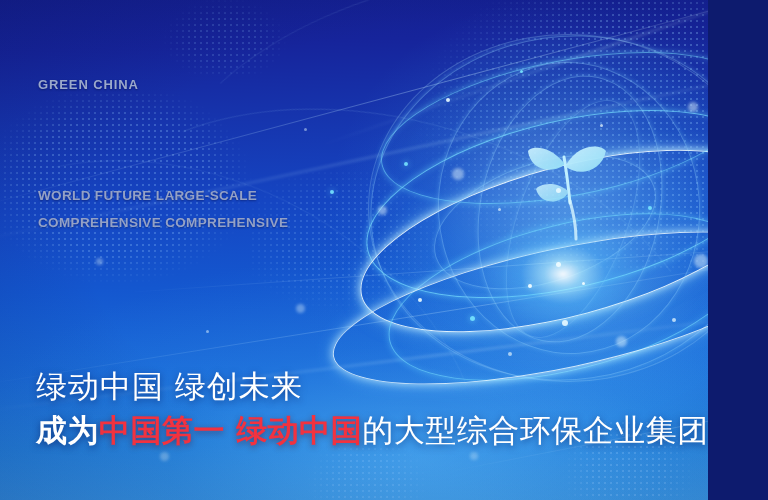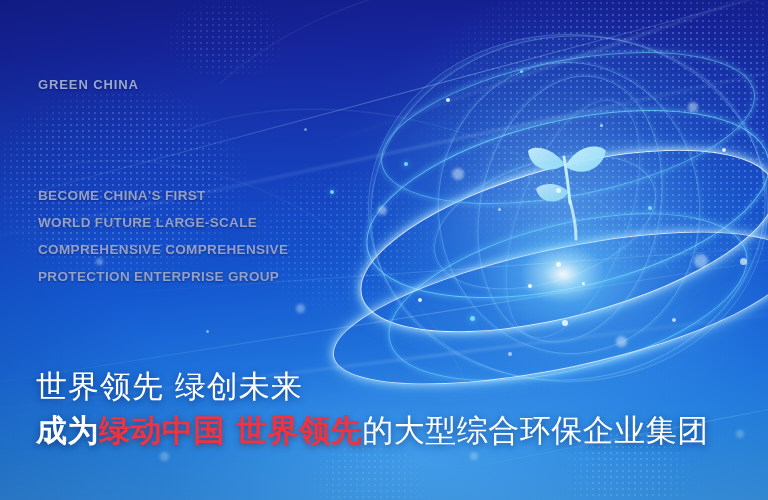--- a/index.html
+++ b/index.html
@@ -1,20 +1,20 @@
 <!DOCTYPE html>
 <html><head>
 <meta charset="utf-8">
 <style>
   html,body{margin:0;padding:0;background:#0d1b6e;}
   *{box-sizing:border-box;}
 
   .banner{
     position:relative;
-    width:768px;height:500px;
+    width:708px;height:500px;
     overflow:hidden;
     font-family:"Liberation Sans","DejaVu Sans",sans-serif;
     background:linear-gradient(178deg,
         #141f8f 0%,
         #16249b 10%,
         #1634ad 24%,
         #1545c2 40%,
         #1457cf 56%,
         #1a6cd9 72%,
         #2483de 86%,
@@ -268,24 +268,22 @@
     <div class="p blur" style="left:736px;top:430px;width:8px;height:8px;opacity:.3;"></div>
   </div>
 
   <div class="vignette"></div>
 
   <div class="tagline">
     <div class="ln">GREEN CHINA</div>
   </div>
 
   <div class="mission">
-    <div class="ln">BECOME CHINA'S FIRST</div>
     <div class="ln">WORLD FUTURE LARGE-SCALE</div>
     <div class="ln">COMPREHENSIVE COMPREHENSIVE</div>
-    <div class="ln">PROTECTION ENTERPRISE GROUP</div>
   </div>
 
   <div class="headline">
-    <div class="h1">世界领先 绿创未来</div>
-    <div class="h2"><span>成为</span><span class="hl-red">绿动中国 世界领先</span><span class="plain">的大型综合环保企业集团</span></div>
+    <div class="h1">绿动中国 绿创未来</div>
+    <div class="h2"><span>成为</span><span class="hl-red">中国第一 绿动中国</span><span class="plain">的大型综合环保企业集团</span></div>
   </div>
 
 </div>
 
 </body></html>

